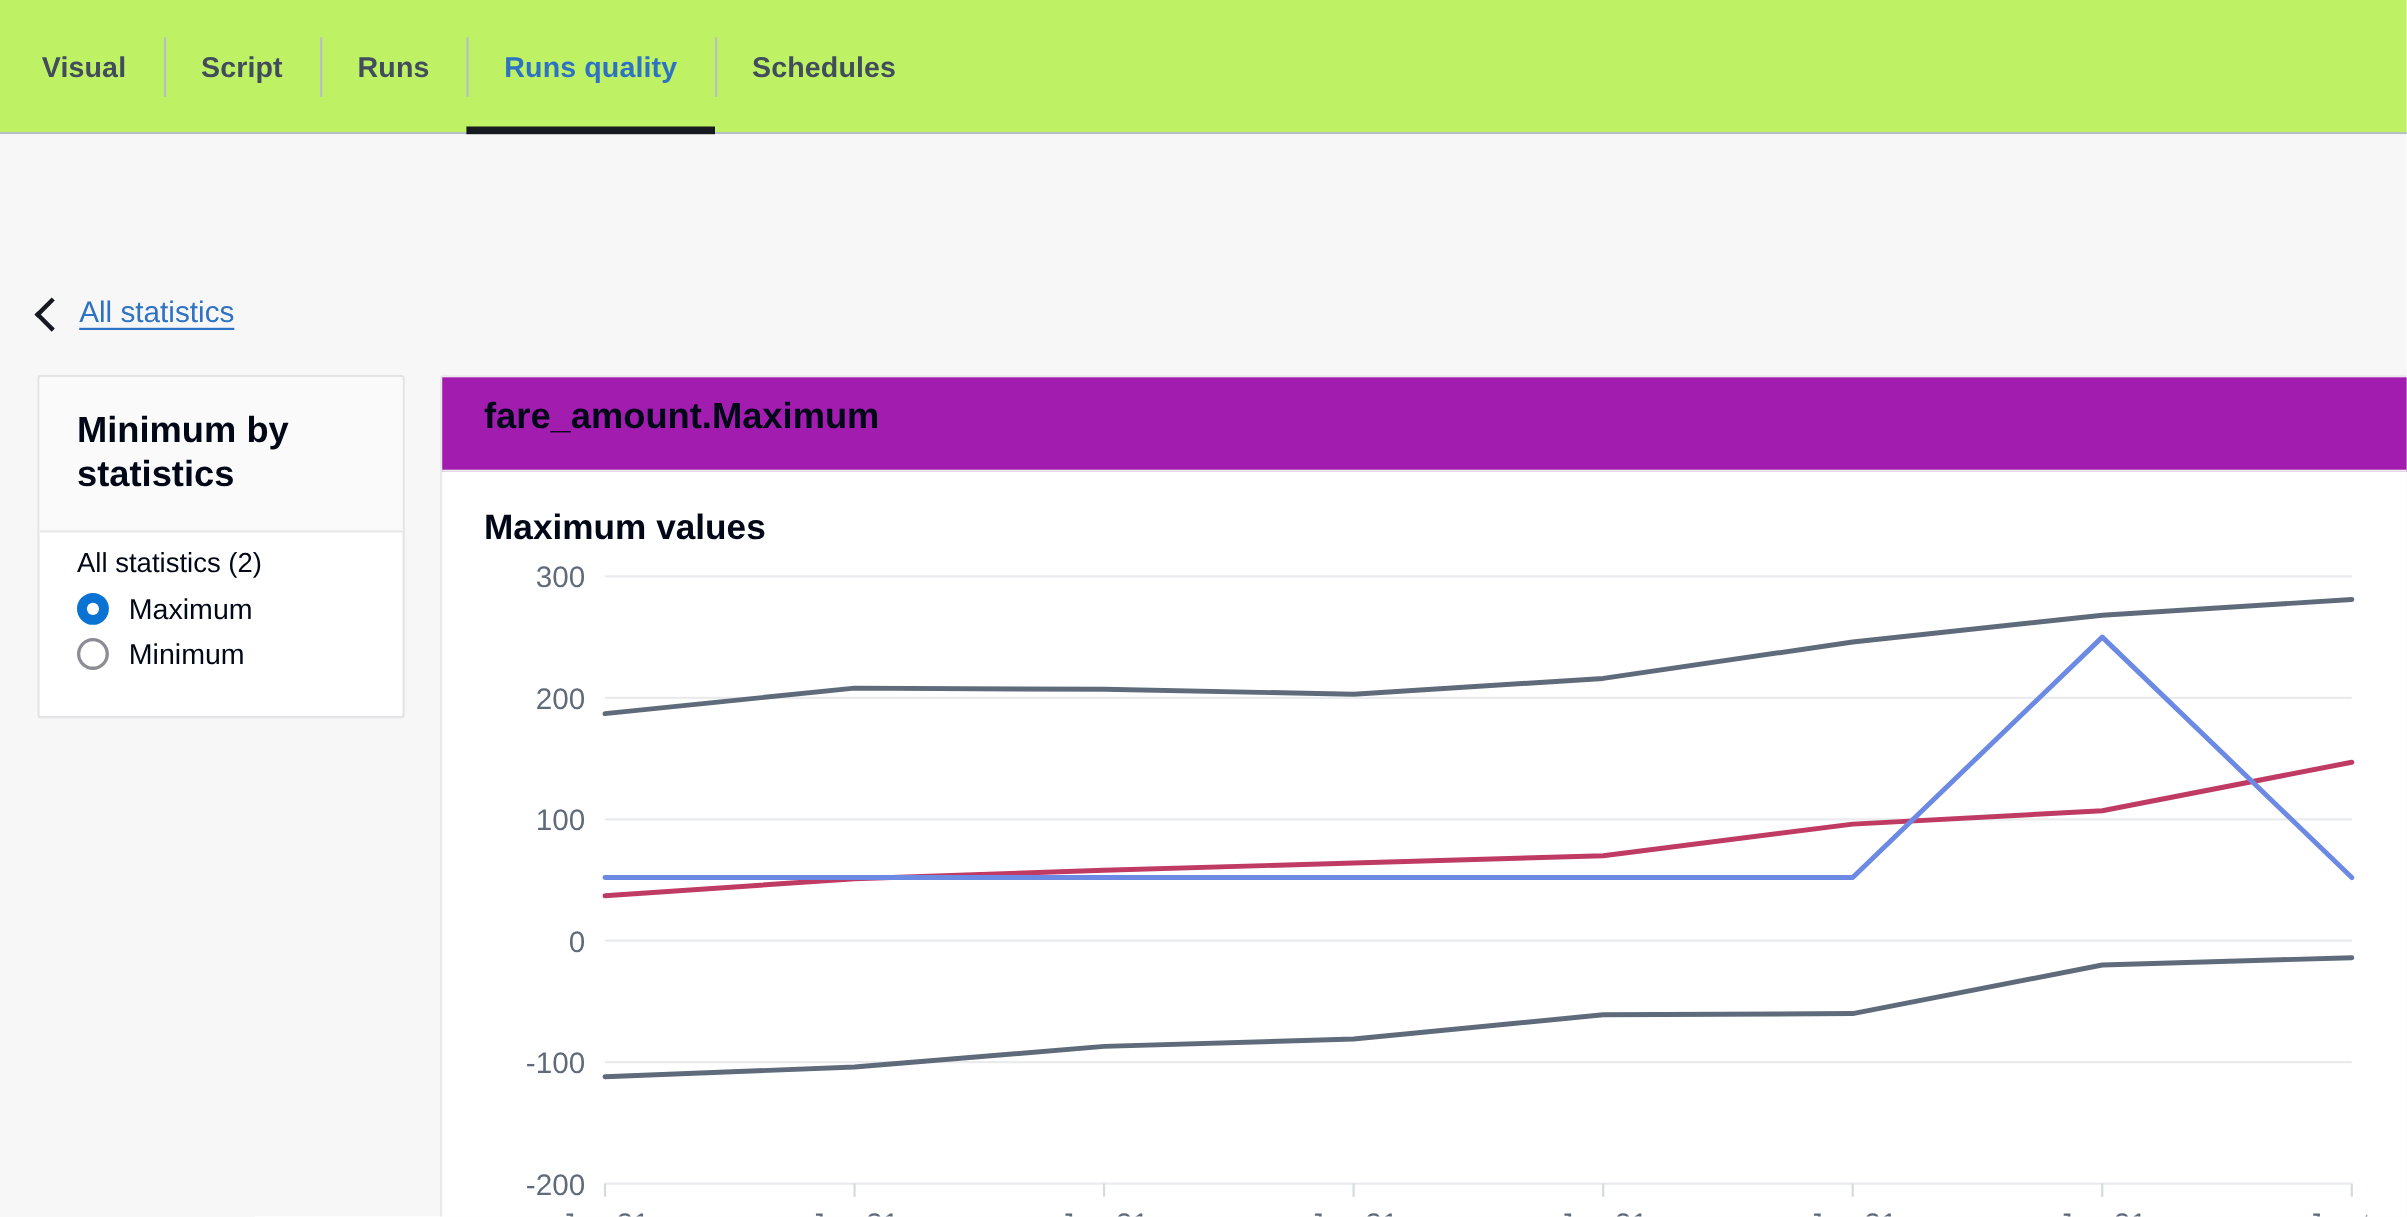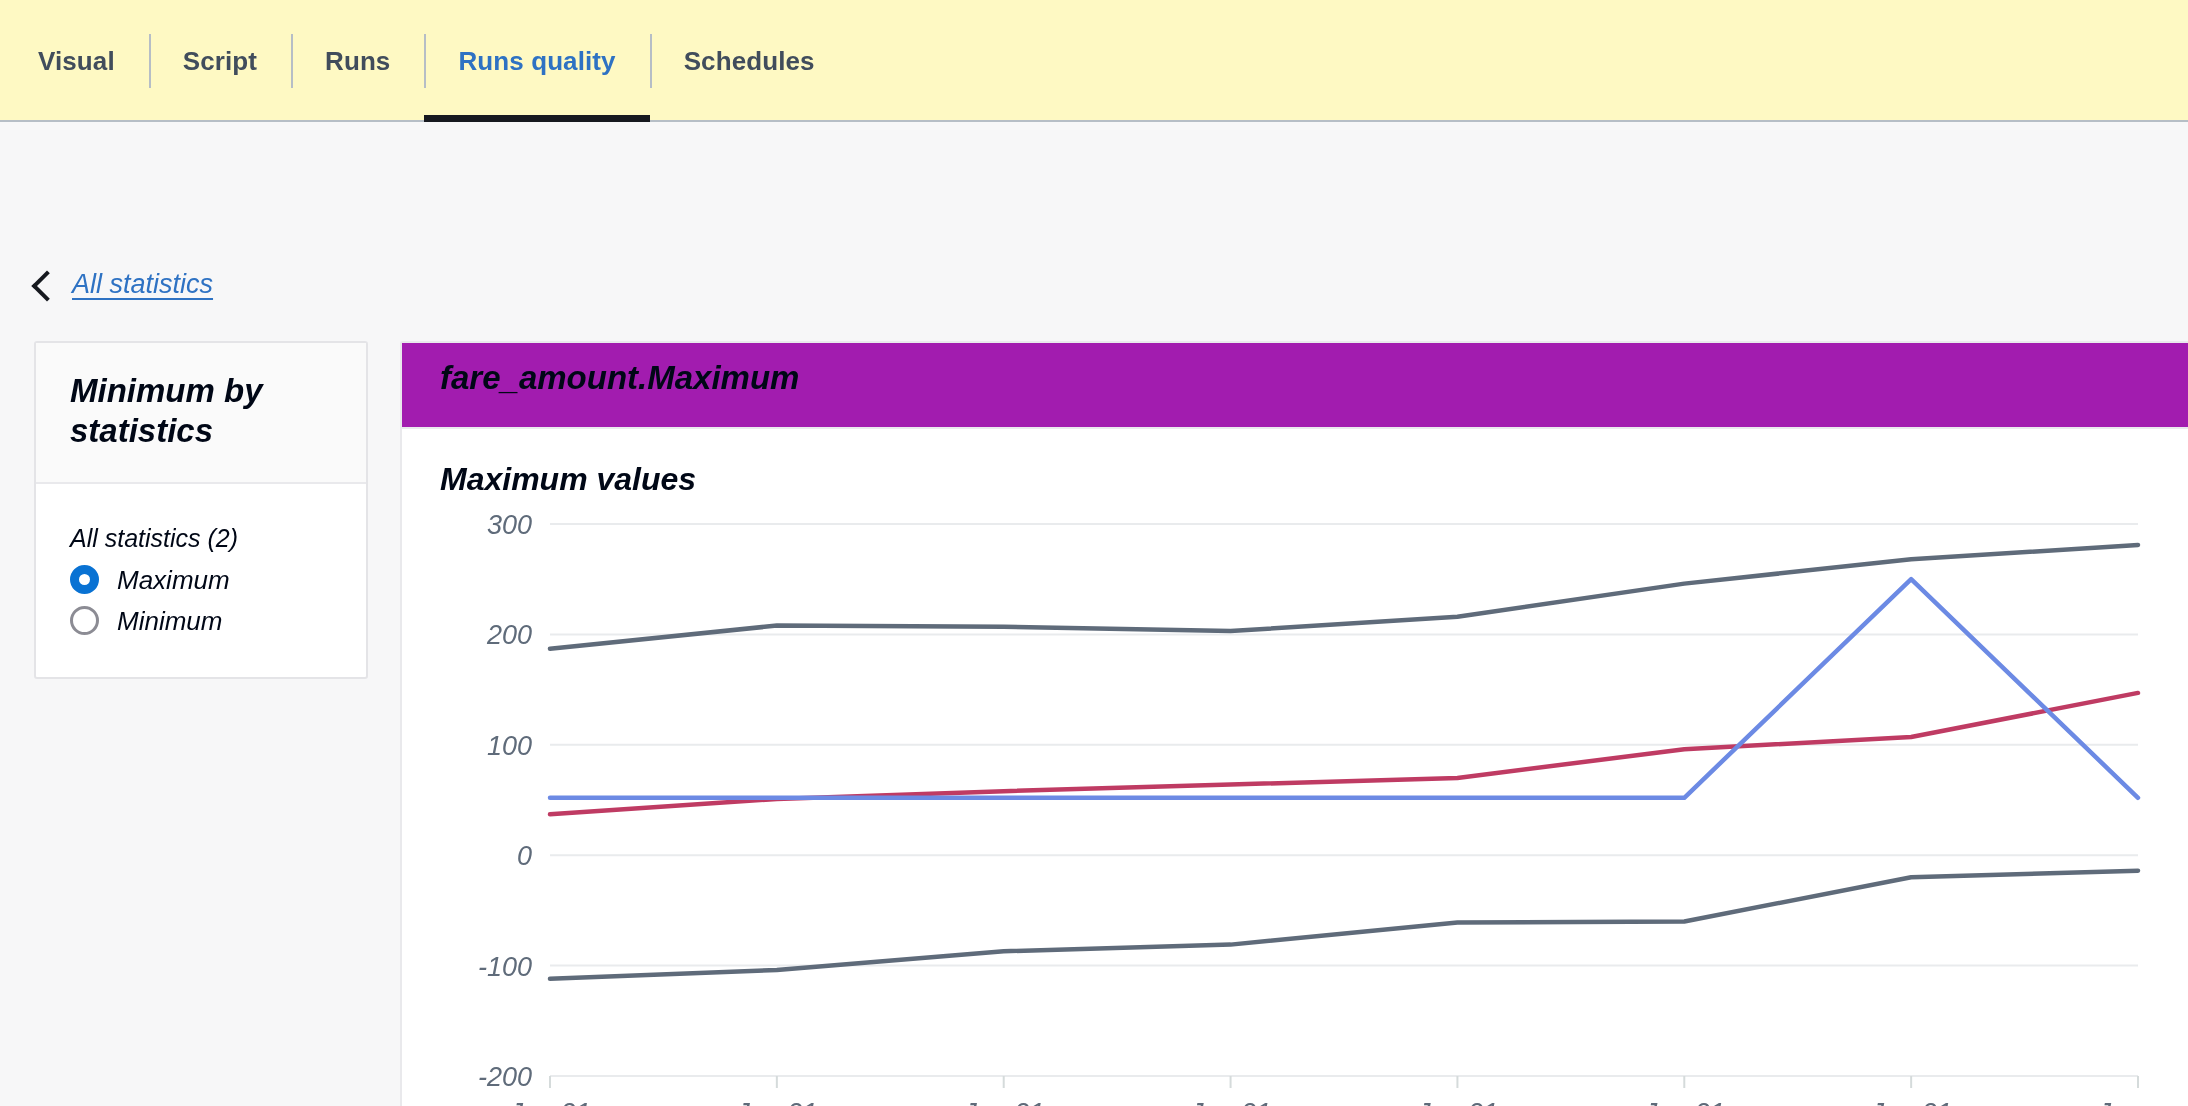--- a/index.html
+++ b/index.html
@@ -8,21 +8,21 @@
     width: 2188px; height: 1106px;
     background: #ffffff;
     font-family: "Liberation Sans", sans-serif;
     overflow: hidden;
   }
 
   
   .tabbar {
     position: relative;
     height: 122px;
-    background: #fef9c3;
+    background: #bef264;
     display: flex;
     align-items: center;
     padding-left: 4px;
   }
   .tabbar::after {
     content: "";
     position: absolute;
     left: 0; right: 0; bottom: 0;
     height: 2px;
     background: #b6bec6;
@@ -56,21 +56,20 @@
     background: #16191f;
     z-index: 3;
   }
 
   
   .page {
     position: relative;
     background: #f7f7f8;
     height: 984px;
     padding: 0;
-    font-style: italic;
   }
 
   .breadcrumb {
     position: absolute;
     left: 36px; top: 147px;
     display: flex;
     align-items: center;
     gap: 14px;
     cursor: pointer;
   }
@@ -103,21 +102,21 @@
     background: #fafafa;
     border-bottom: 2px solid #e9e9ec;
     padding: 28px 34px 30px 34px;
   }
   .filter-title {
     font-size: 33px;
     font-weight: 700;
     color: #000716;
     line-height: 1.22;
   }
-  .filter-body { padding: 40px 34px 40px 34px; }
+  .filter-body { padding: 14px 34px 40px 34px; }
   .filter-group-label {
     font-size: 25px;
     color: #000716;
     margin-bottom: 12px;
   }
   .radio-row {
     display: flex;
     align-items: flex-start;
     gap: 18px;
     margin-top: 10px;

